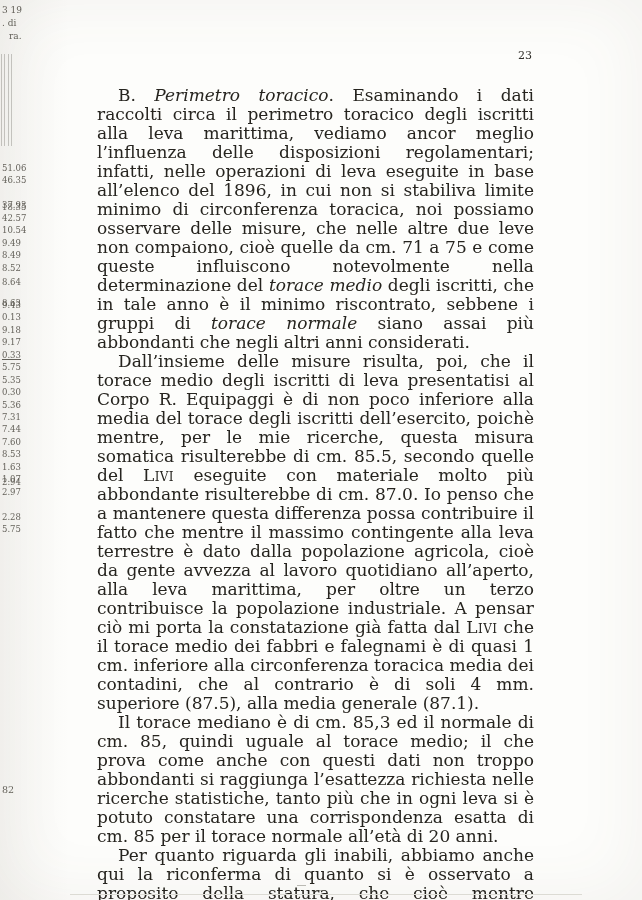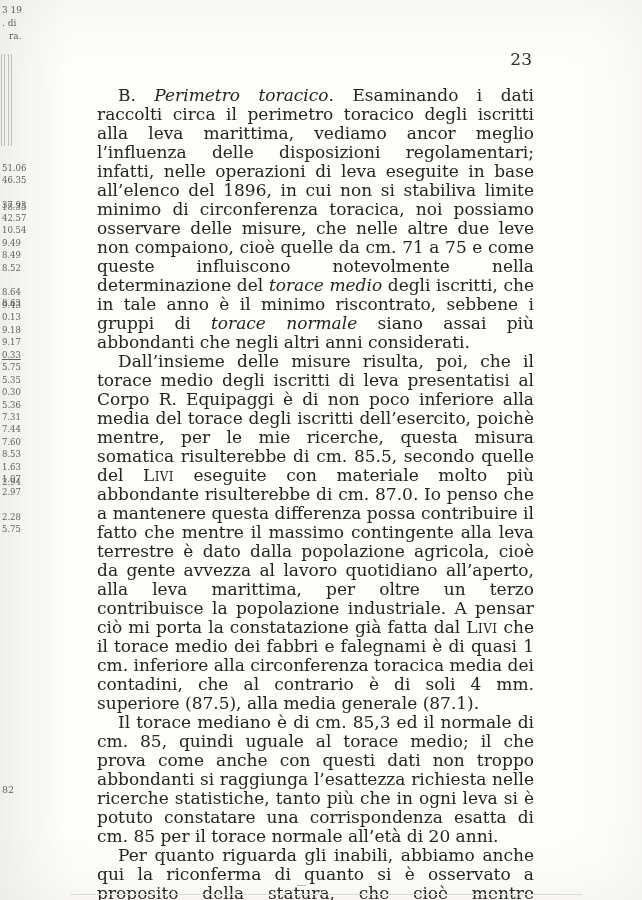--- a/index.html
+++ b/index.html
@@ -28,21 +28,21 @@
   .header-title {
     position: absolute; left: 0; right: 30px; top: 1px;
     text-align: center;
     font-size: 9.8px;
     letter-spacing: 1.2px;
     color: #34322c;
     white-space: nowrap;
   }
   .page-number {
     position: absolute; right: 2px; top: -2px;
-    font-size: 17px;
+    font-size: 11px;
     color: #2e2c27;
   }
   .body-text {
     position: absolute; left: 97px; top: 86px; width: 437px;
     font-size: 17px;
     line-height: 19px;
     color: #26241f;
     text-align: justify;
     hyphens: auto;
     -webkit-hyphens: auto;
@@ -89,21 +89,21 @@
       <div class="edge-frag" style="top: 31px; font-size: 9px; margin-left: 7px;">ra.</div>
       <div class="edge-frag" style="top: 163px;">51.06</div>
       <div class="edge-frag" style="top: 175.45px;">46.35</div>
       <div class="edge-frag" style="top: 202px;">18.35</div>
       <div class="edge-frag" style="top: 200.35px;">37.93</div>
       <div class="edge-frag" style="top: 212.8px;">42.57</div>
       <div class="edge-frag" style="top: 225.25px;">10.54</div>
       <div class="edge-frag" style="top: 237.7px;">9.49</div>
       <div class="edge-frag" style="top: 250.15px;">8.49</div>
       <div class="edge-frag" style="top: 262.6px;">8.52</div>
-      <div class="edge-frag" style="top: 287px;">8.64</div>
+      <div class="edge-frag" style="top: 277px;">8.64</div>
       <div class="edge-frag" style="top: 298px;">8.63</div>
       <div class="edge-frag" style="top: 299.95px;">9.43</div>
       <div class="edge-frag" style="top: 312.4px;">0.13</div>
       <div class="edge-frag" style="top: 324.85px;">9.18</div>
       <div class="edge-frag" style="top: 337.3px;">9.17</div>
       <div class="edge-frag" style="top: 349.75px; text-decoration: underline;">0.33</div>
       <div class="edge-frag" style="top: 362.2px;">5.75</div>
       <div class="edge-frag" style="top: 374.65px;">5.35</div>
       <div class="edge-frag" style="top: 387.1px;">0.30</div>
       <div class="edge-frag" style="top: 399.55px;">5.36</div>

